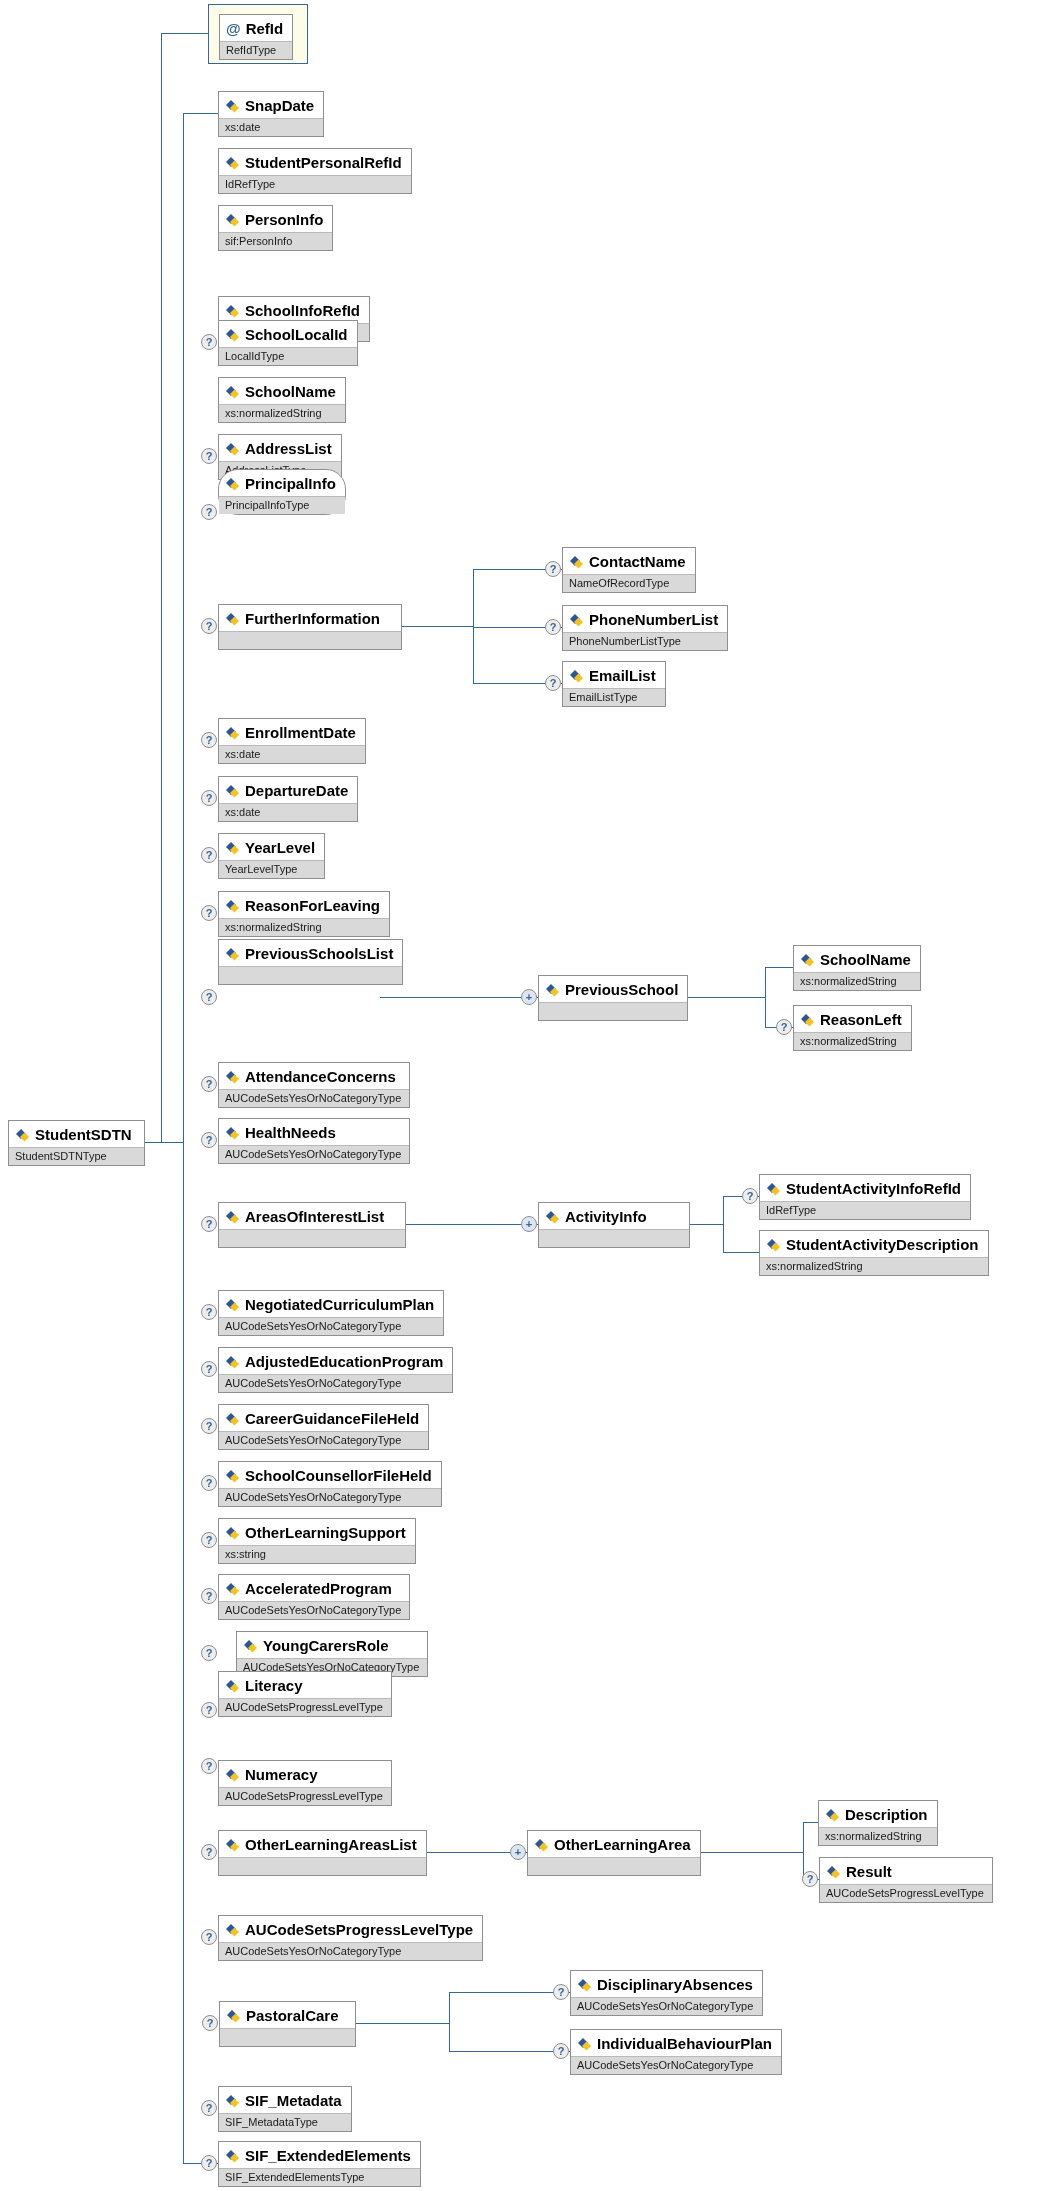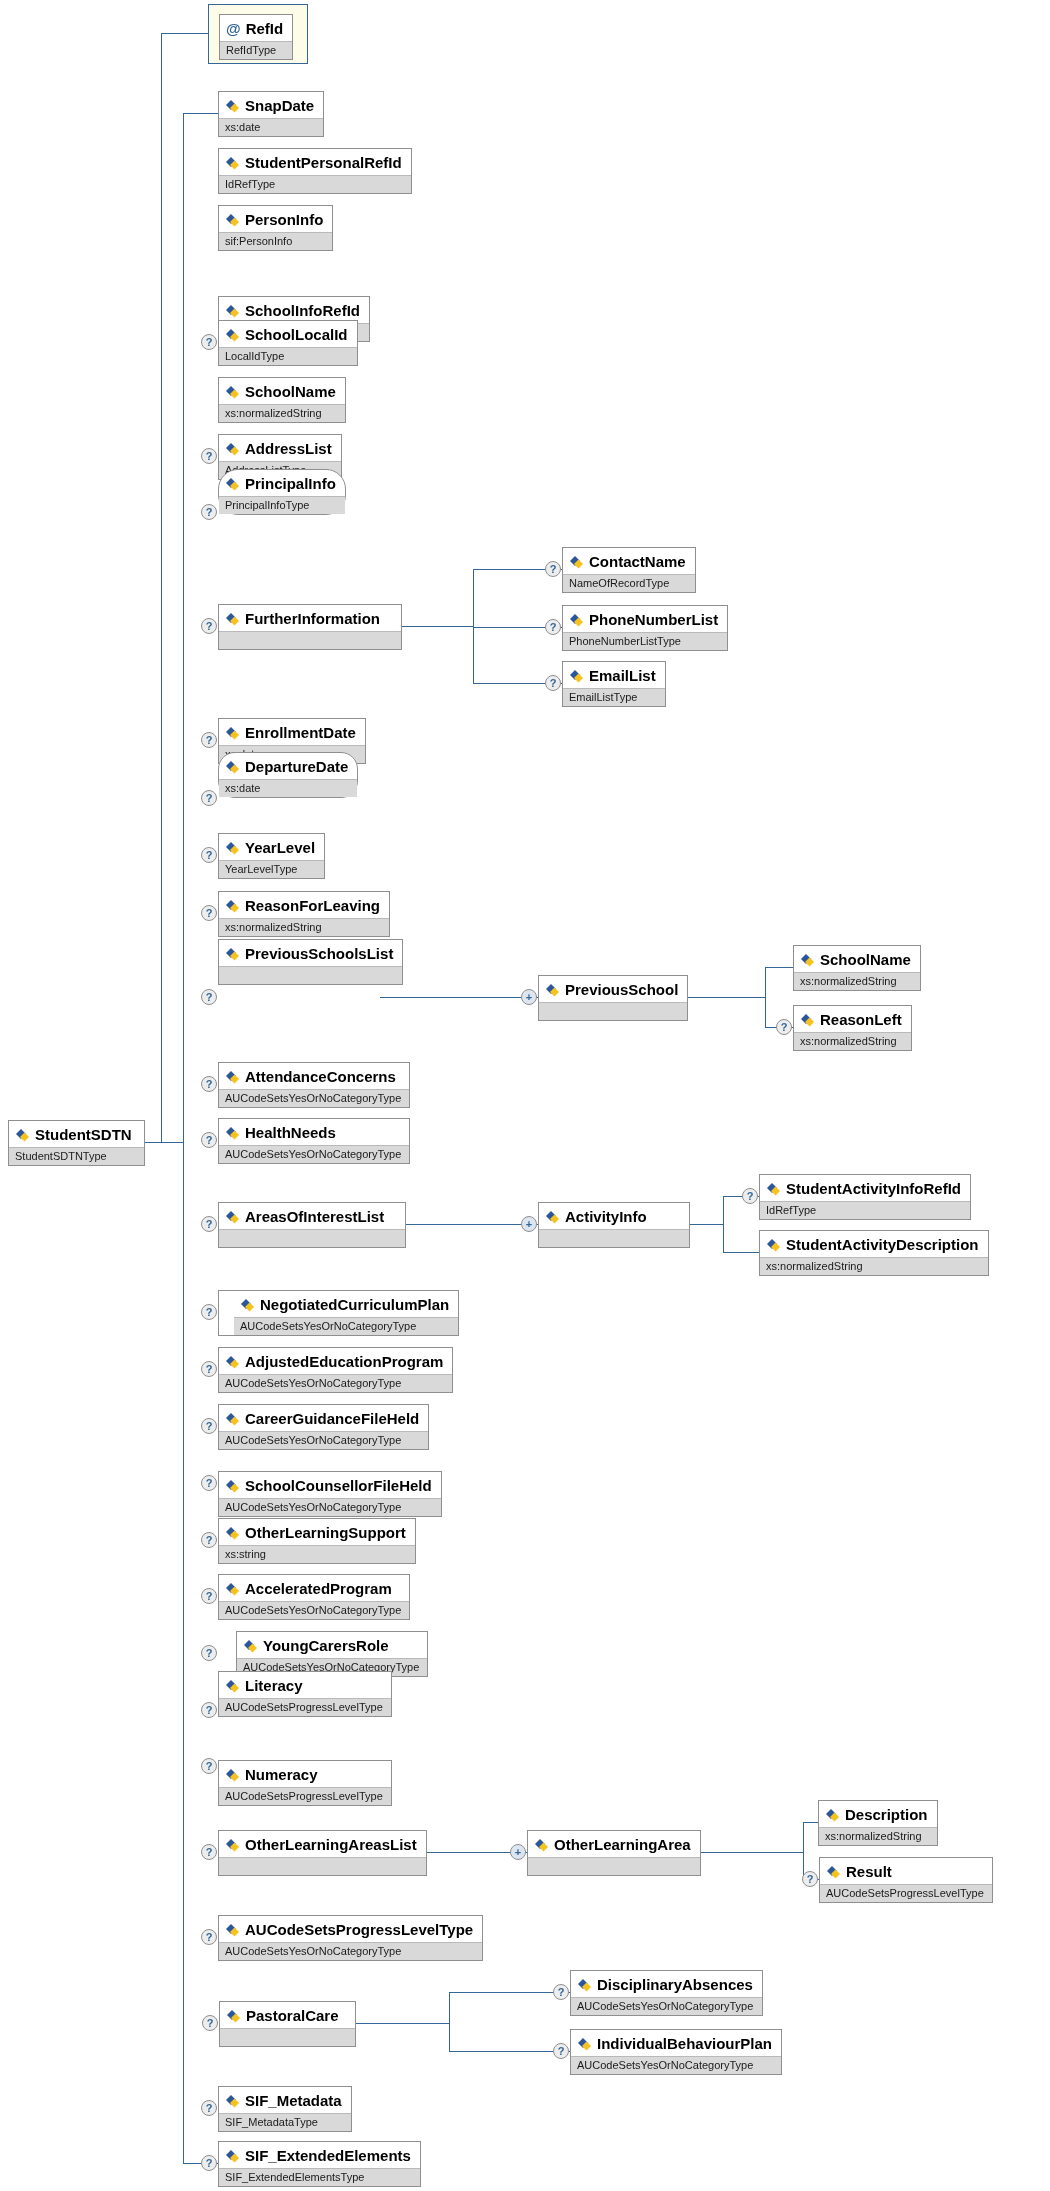--- a/index.html
+++ b/index.html
@@ -223,21 +223,21 @@
       <div class="ename">
         <svg class="eic" width="15" height="14" viewBox="0 0 15 14">
           <polygon points="1,6 6,1 11,6 6,11" fill="#2b579a"></polygon>
           <polygon points="5,9 9.5,4.5 14,9 9.5,13.5" fill="#f6c21d"></polygon>
         </svg>
         <span>EnrollmentDate</span>
       </div>
       <div class="eband">xs:date</div>
     </div>
     <div class="qcirc" style="left: 201px; top: 732px;">?</div>
-    <div class="ebox" style="left: 218px; top: 752px; border-radius: 17px;">
+    <div class="ebox" style="left: 218px; top: 776px;">
       <div class="ename">
         <svg class="eic" width="15" height="14" viewBox="0 0 15 14">
           <polygon points="1,6 6,1 11,6 6,11" fill="#2b579a"></polygon>
           <polygon points="5,9 9.5,4.5 14,9 9.5,13.5" fill="#f6c21d"></polygon>
         </svg>
         <span>DepartureDate</span>
       </div>
       <div class="eband">xs:date</div>
     </div>
     <div class="qcirc" style="left: 201px; top: 790px;">?</div>
@@ -364,21 +364,21 @@
     <div class="ebox" style="left: 759px; top: 1230px;">
       <div class="ename">
         <svg class="eic" width="15" height="14" viewBox="0 0 15 14">
           <polygon points="1,6 6,1 11,6 6,11" fill="#2b579a"></polygon>
           <polygon points="5,9 9.5,4.5 14,9 9.5,13.5" fill="#f6c21d"></polygon>
         </svg>
         <span>StudentActivityDescription</span>
       </div>
       <div class="eband">xs:normalizedString</div>
     </div>
-    <div class="ebox" style="left: 218px; top: 1290px; padding-left: 15px;">
+    <div class="ebox" style="left: 218px; top: 1290px;">
       <div class="ename">
         <svg class="eic" width="15" height="14" viewBox="0 0 15 14">
           <polygon points="1,6 6,1 11,6 6,11" fill="#2b579a"></polygon>
           <polygon points="5,9 9.5,4.5 14,9 9.5,13.5" fill="#f6c21d"></polygon>
         </svg>
         <span>NegotiatedCurriculumPlan</span>
       </div>
       <div class="eband">AUCodeSetsYesOrNoCategoryType</div>
     </div>
     <div class="qcirc" style="left: 201px; top: 1304px;">?</div>
@@ -397,21 +397,21 @@
       <div class="ename">
         <svg class="eic" width="15" height="14" viewBox="0 0 15 14">
           <polygon points="1,6 6,1 11,6 6,11" fill="#2b579a"></polygon>
           <polygon points="5,9 9.5,4.5 14,9 9.5,13.5" fill="#f6c21d"></polygon>
         </svg>
         <span>CareerGuidanceFileHeld</span>
       </div>
       <div class="eband">AUCodeSetsYesOrNoCategoryType</div>
     </div>
     <div class="qcirc" style="left: 201px; top: 1418px;">?</div>
-    <div class="ebox" style="left: 218px; top: 1461px; margin-top: 10px;">
+    <div class="ebox" style="left: 218px; top: 1461px;">
       <div class="ename">
         <svg class="eic" width="15" height="14" viewBox="0 0 15 14">
           <polygon points="1,6 6,1 11,6 6,11" fill="#2b579a"></polygon>
           <polygon points="5,9 9.5,4.5 14,9 9.5,13.5" fill="#f6c21d"></polygon>
         </svg>
         <span>SchoolCounsellorFileHeld</span>
       </div>
       <div class="eband">AUCodeSetsYesOrNoCategoryType</div>
     </div>
     <div class="qcirc" style="left: 201px; top: 1475px;">?</div>

